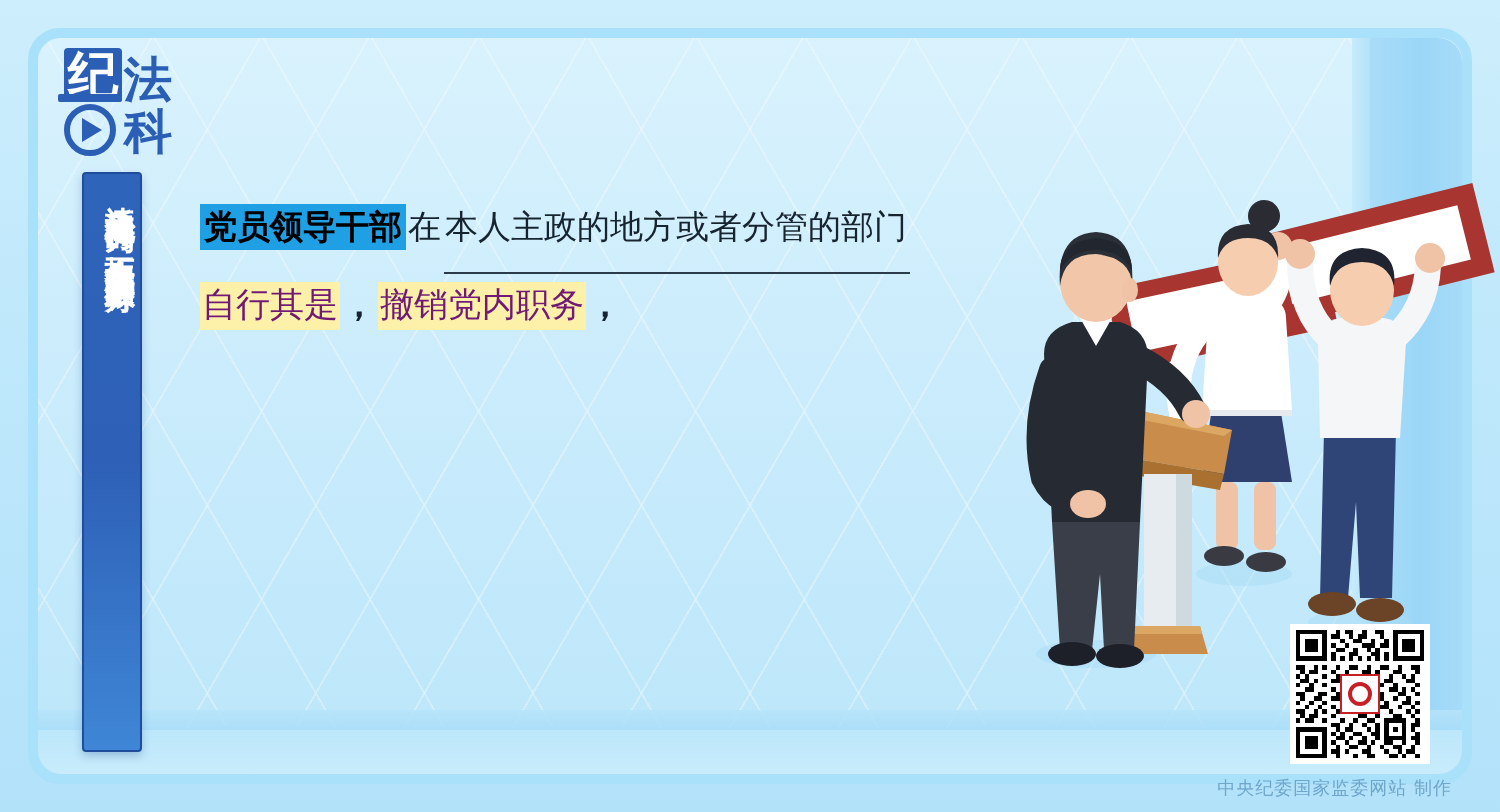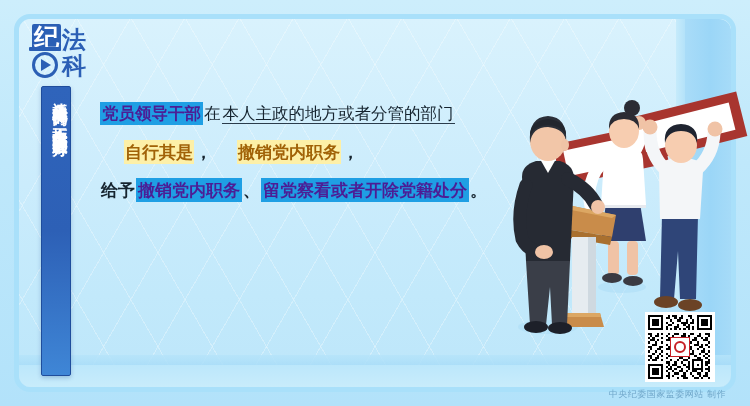--- a/index.html
+++ b/index.html
@@ -110,27 +110,27 @@
     font-family:"DejaVu Serif", serif;
   }
   .line{
     margin:0 0 6px 0;white-space:nowrap;
     font-size:16px;line-height:32px;color:#15232e;
   }
   .line.l1{font-size:16.5px;}
   .line.big{font-weight:bold;font-size:17px;}
   .seg{padding:1px 1px;}
   .hl-blue{
-    background:#1f9fe4;color:#4c1d95;font-weight:bold;padding:2px 2px;text-align:center;
+    background:#1f9fe4;color:#000000;font-weight:bold;padding:2px 2px;text-align:center;
   }
   .hl-yellow{
-    background:#fdf0a8;color:#a16207;font-weight:bold;padding:2px 1px;margin-left:24px;
+    background:#fdf0a8;color:#701a75;font-weight:normal;padding:2px 1px;
   }
   .underline{
-    border-bottom:1.5px solid #2a3c4c;padding-bottom:0;
+    border-bottom:1.5px solid #2a3c4c;padding-bottom:12px;font-family:Liberation Mono, monospace;
   }
   .plain{color:#16242f;}
 
   
   .illus{position:absolute;left:500px;top:55px;width:250px;height:300px;z-index:10;}
   .illus svg{display:block;}
 
   
   .qr{
     position:absolute;left:645px;top:312px;width:70px;height:70px;z-index:30;
@@ -186,21 +186,20 @@
   </div>
 
   <div class="textblock">
 
     <p class="line l1"><span class="seg hl-blue">党员领导干部</span><span class="seg plain">在</span><span class="seg plain underline">本人主政的地方或者分管的部门</span></p>
 
     <p class="line big"><span class="seg hl-yellow">自行其是</span><span class="seg plain">，</span><span class="seg hl-yellow">撤销党内职务</span><span class="seg plain">，</span></p>
 
 
 
-    <p class="line big"><span class="seg plain">给予</span><span class="seg hl-blue">撤销党内职务</span><span class="seg plain">、</span><span class="seg hl-blue">留党察看或者开除党籍处分</span><span class="seg plain">。</span></p>
 
   </div>
 
   <div class="illus">
     <svg width="250" height="300" viewBox="0 0 250 300">
 
       <g>
         <rect x="88" y="148" width="5" height="60" fill="#d8b47e" transform="rotate(8 90 178)"></rect>
         <g transform="rotate(-12 110 95)">
           <rect x="55" y="78" width="110" height="42" fill="#a8352f"></rect>

